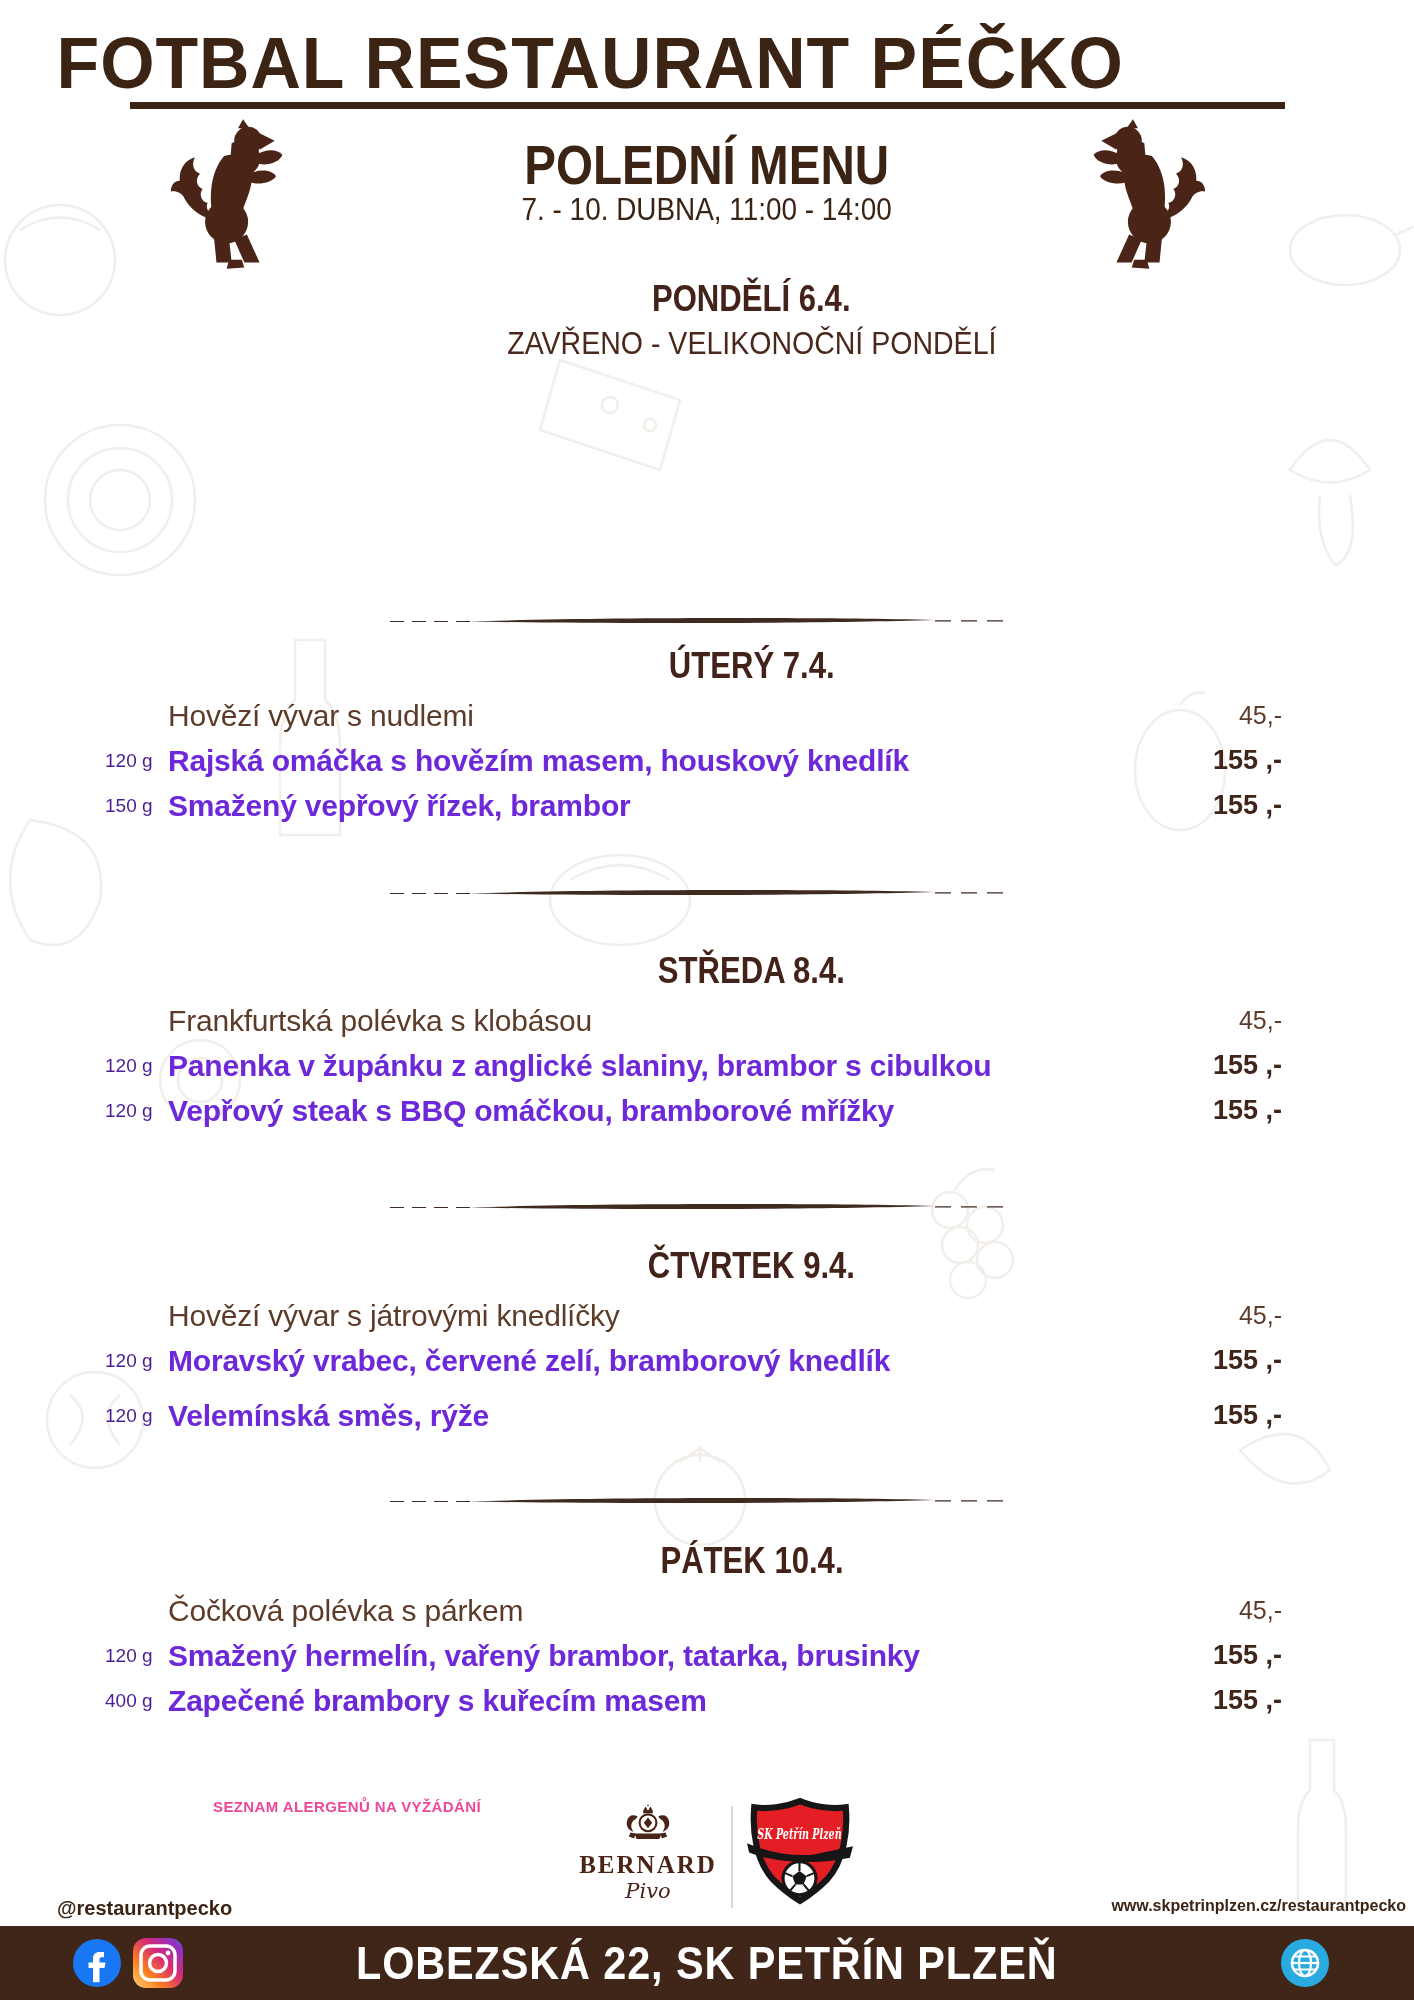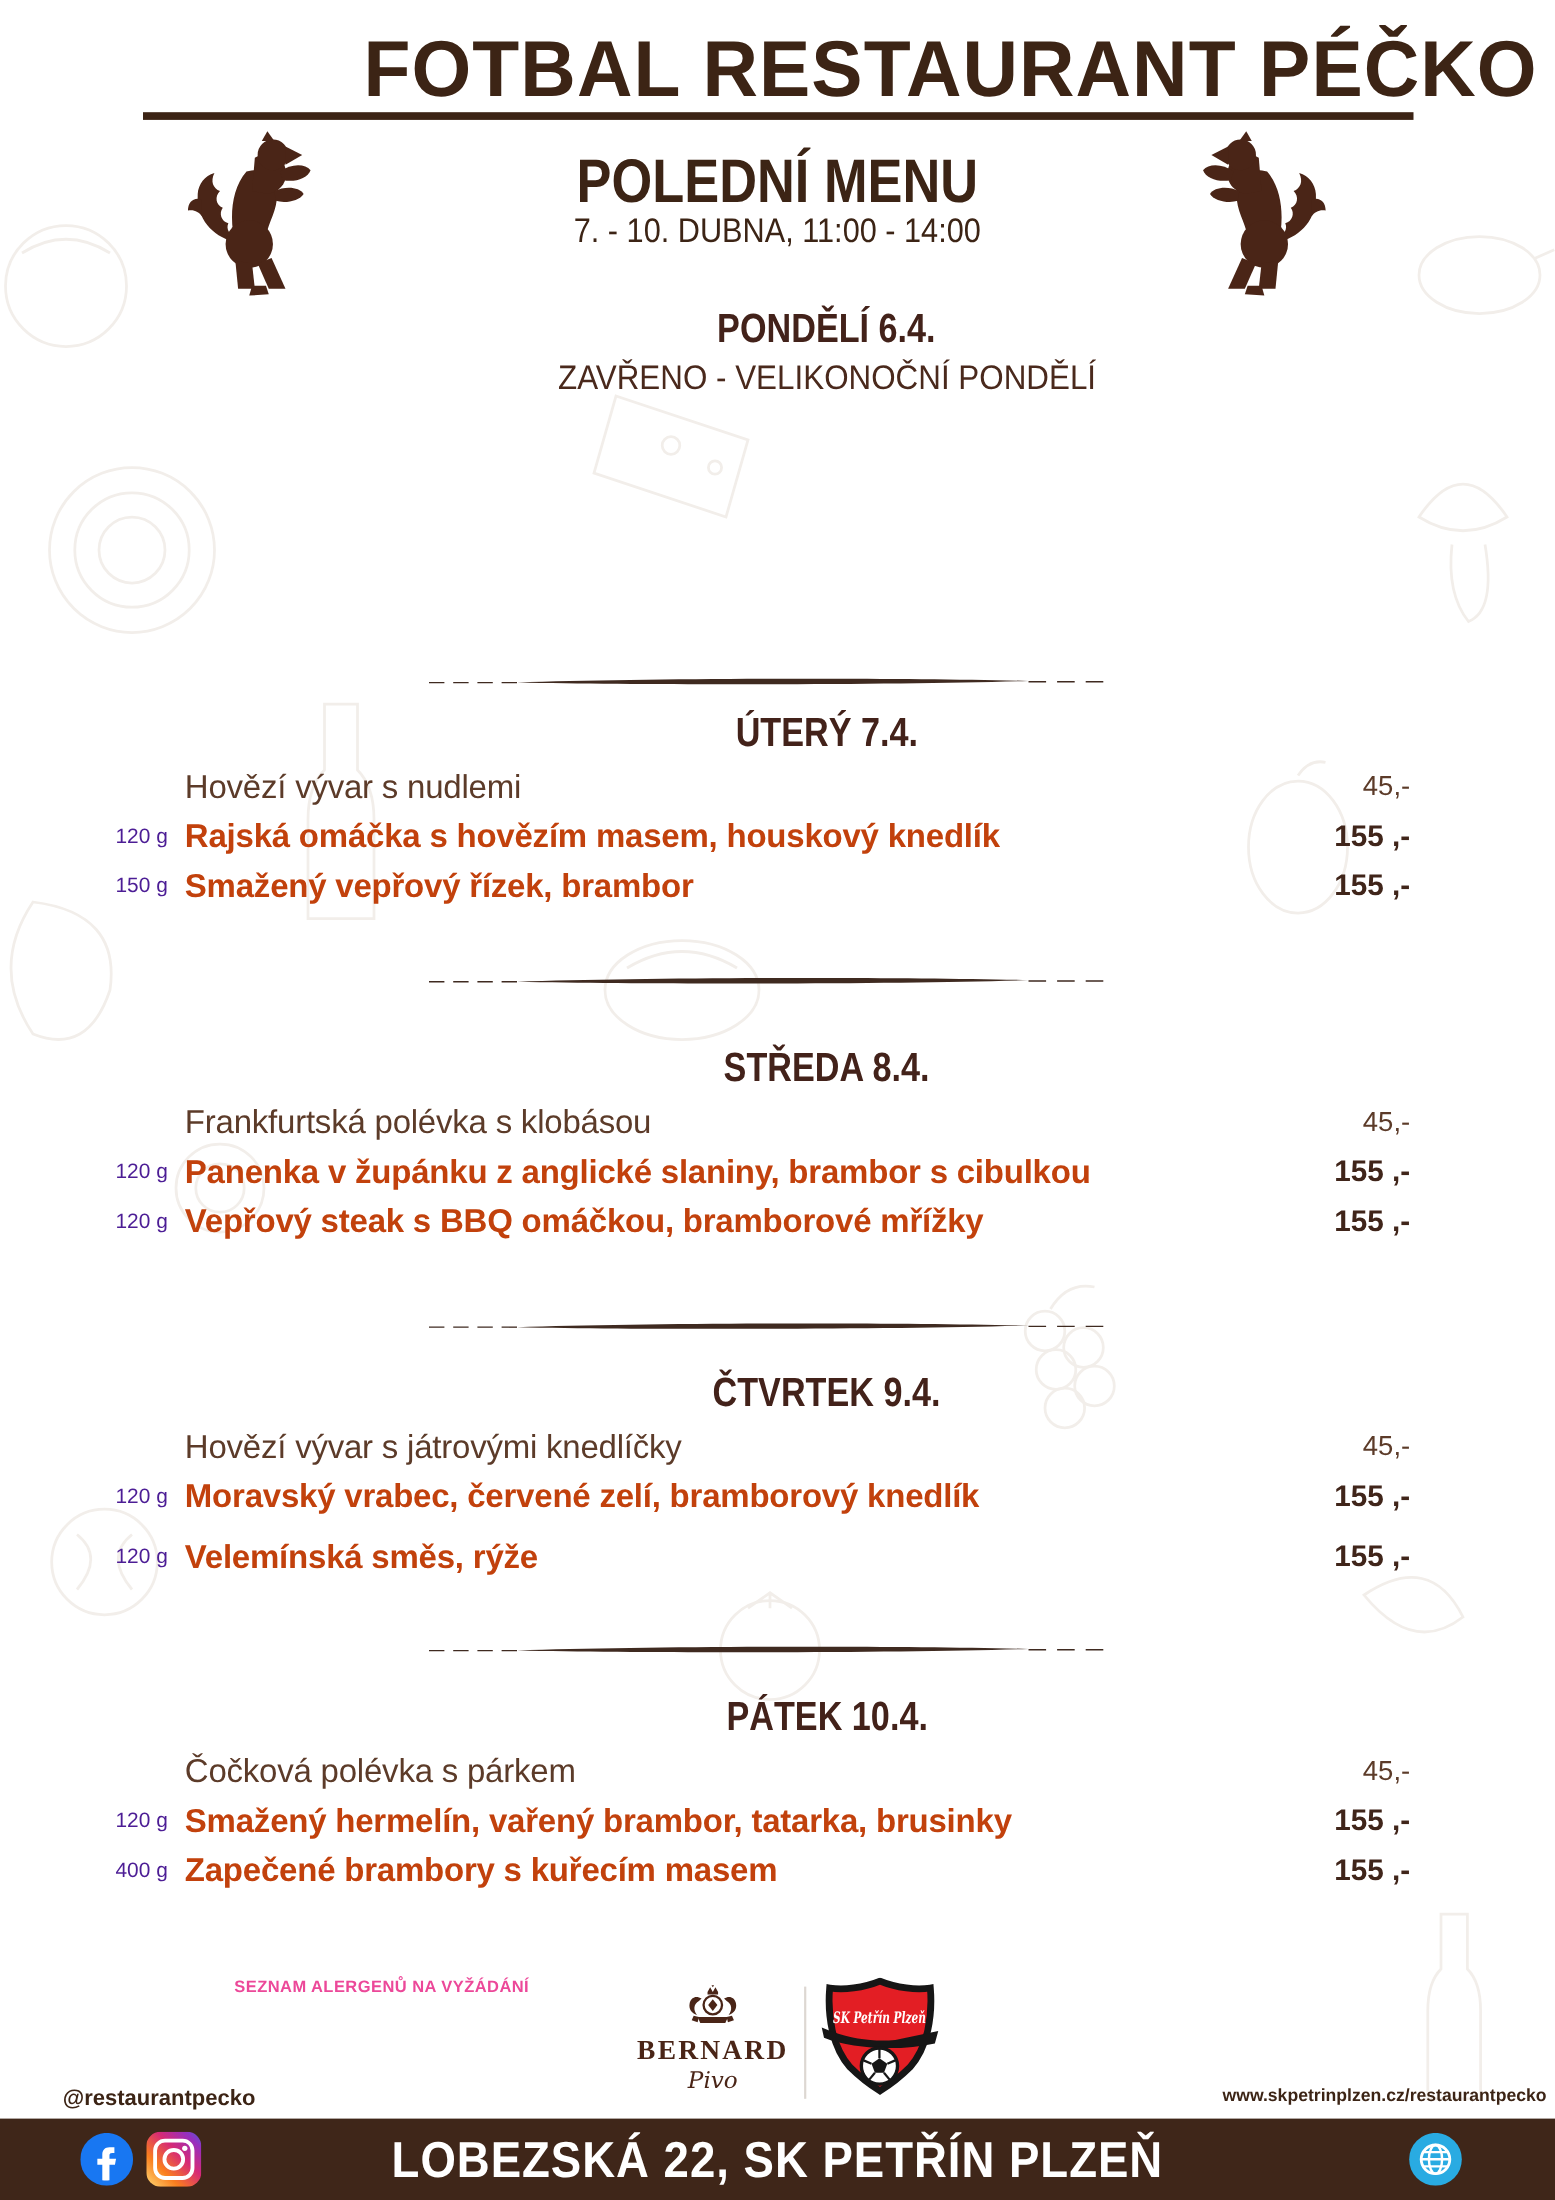--- a/index.html
+++ b/index.html
@@ -1,21 +1,21 @@
 <!DOCTYPE html>
 <html><head>
 <meta charset="utf-8">
 <style>
   html,body{margin:0;padding:0;background:#e9e9e9;}
   .page{position:relative;width:1414px;height:2000px;margin:0 auto;background:#ffffff;
         overflow:hidden;font-family:"Liberation Sans",sans-serif;color:#3C2415;}
   .bg-art{position:absolute;left:0;top:0;width:1414px;height:2000px;pointer-events:none;}
 
   
-  .header-title{position:absolute;top:22px;left:0;right:0;text-align:right;}
+  .header-title{position:absolute;top:22px;left:0;right:0;text-align:left;padding-left:40px;}
   .header-title .t{display:inline-block;font-weight:bold;font-size:72px;letter-spacing:1px;
        color:#3C2415;white-space:nowrap;transform:scaleX(.97);transform-origin:center;}
   .title-underline{position:absolute;top:102px;left:130px;width:1155px;height:7px;background:#3C2415;}
   .lion{position:absolute;top:118px;width:140px;height:152px;}
   .lion.left{left:168px;}
   .lion.right{left:1068px;transform:scaleX(-1);}
   .subtitle{position:absolute;top:132px;left:0;right:0;text-align:center;}
   .subtitle .t{display:inline-block;font-weight:bold;font-size:56px;color:#3C2415;
        transform:scaleX(.85);transform-origin:center;white-space:nowrap;}
   .daterange{position:absolute;top:192px;left:0;right:0;text-align:center;}
@@ -28,21 +28,21 @@
   .day-head .t{display:inline-block;font-weight:bold;font-size:37px;color:#43221A;
        white-space:nowrap;transform:translateX(58px) scaleX(.84);transform-origin:center;}
   .day-note{text-align:center;height:40px;}
   .day-note .t{display:inline-block;font-weight:400;font-size:31px;color:#4A291C;
        white-space:nowrap;transform:translateX(58px) scaleX(.92);transform-origin:center;}
   .row{display:flex;align-items:center;height:45px;}
   .wt{flex:none;width:63px;font-size:19px;color:#4c1d95;}
   .nm{flex:1;font-size:30px;letter-spacing:-.2px;}
   .pr{flex:none;font-size:25px;}
   .row.soup .nm,.row.soup .pr{color:#5C3B29;font-weight:400;}
-  .row.main .nm{color:#c2410c;font-weight:bold;}
+  .row.main .nm{color:#6d28d9;font-weight:bold;}
   .row.main .pr{color:#40251A;font-weight:bold;font-size:27px;}
 
   .divider{position:absolute;left:390px;width:620px;height:10px;}
 
   
   .allergens{position:absolute;left:213px;top:1798px;font-size:15px;font-weight:bold;
        letter-spacing:.4px;color:#ec4899;}
   .bernard{position:absolute;left:576px;top:1795px;width:144px;text-align:center;color:#4A2517;}
   .bernard .crest{width:78px;height:58px;display:block;margin:0 auto;}
   .bernard .bname{font-family:"Liberation Serif",serif;font-weight:bold;font-size:25px;

